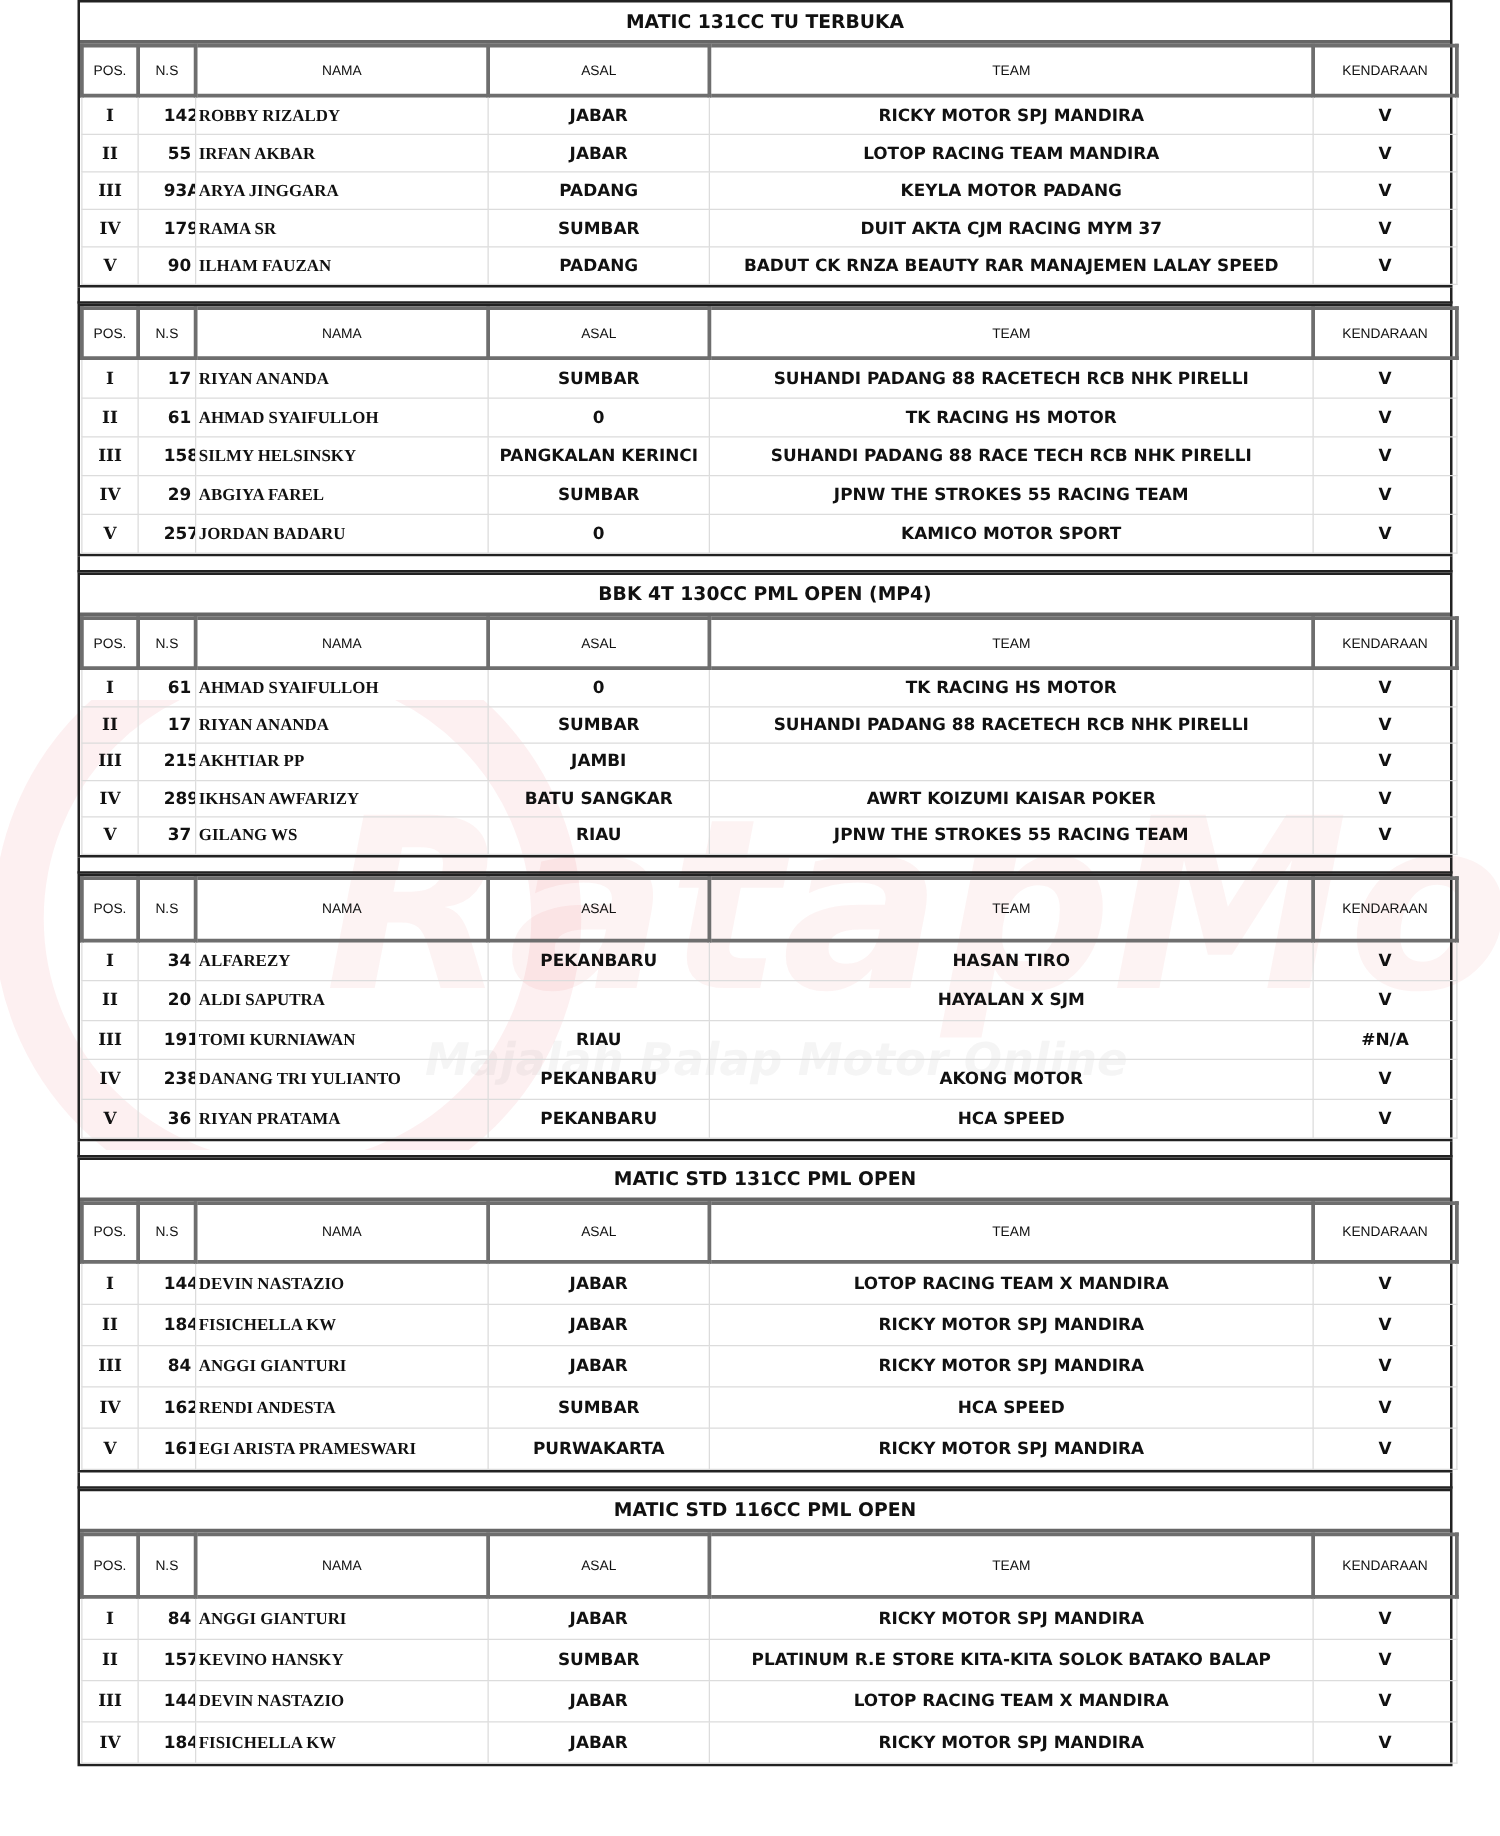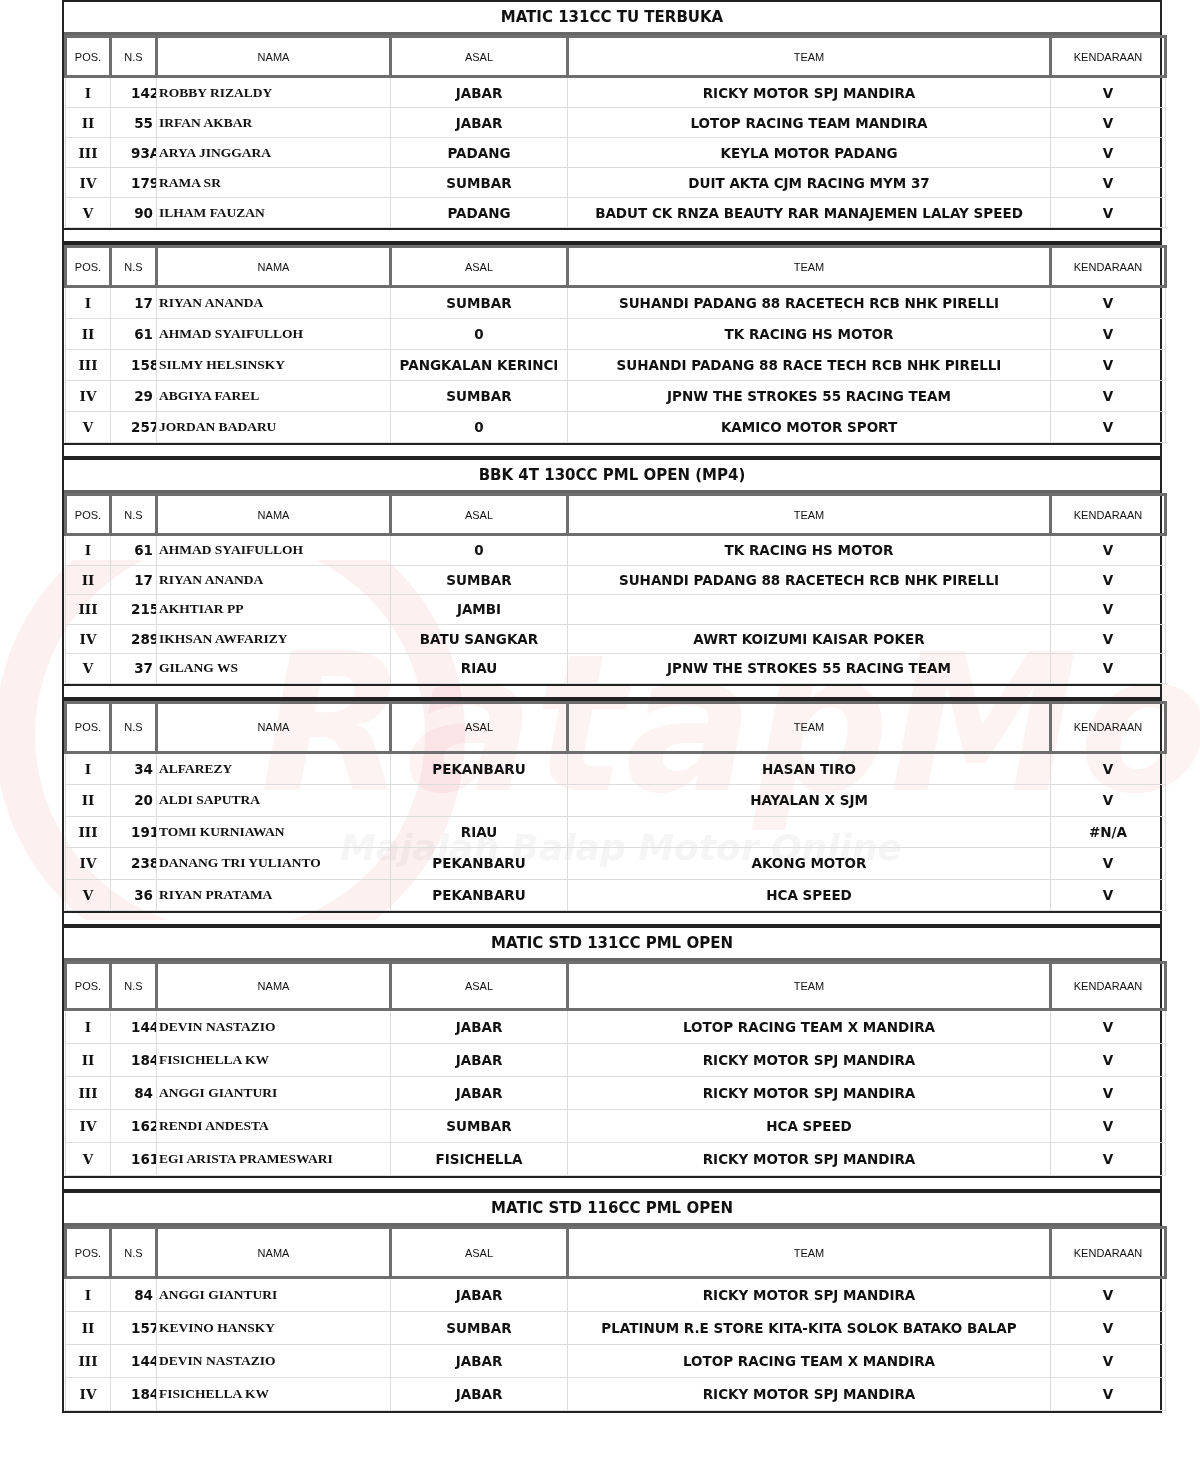--- a/index.html
+++ b/index.html
@@ -356,21 +356,21 @@
             <td class="ns">162</td>
             <td class="name">RENDI ANDESTA</td>
             <td class="asal">SUMBAR</td>
             <td class="team">HCA SPEED</td>
             <td class="kend">V</td>
           </tr>
           <tr>
             <td class="pos">V</td>
             <td class="ns">161</td>
             <td class="name">EGI ARISTA PRAMESWARI</td>
-            <td class="asal">FISICHELLA</td>
+            <td class="asal">PURWAKARTA</td>
             <td class="team">RICKY MOTOR SPJ MANDIRA</td>
             <td class="kend">V</td>
           </tr>
         </tbody>
     </table>
   </div>
   <div class="gap"></div>
 
   <div class="section first s6">
     <div class="title">MATIC STD 116CC PML OPEN</div>

